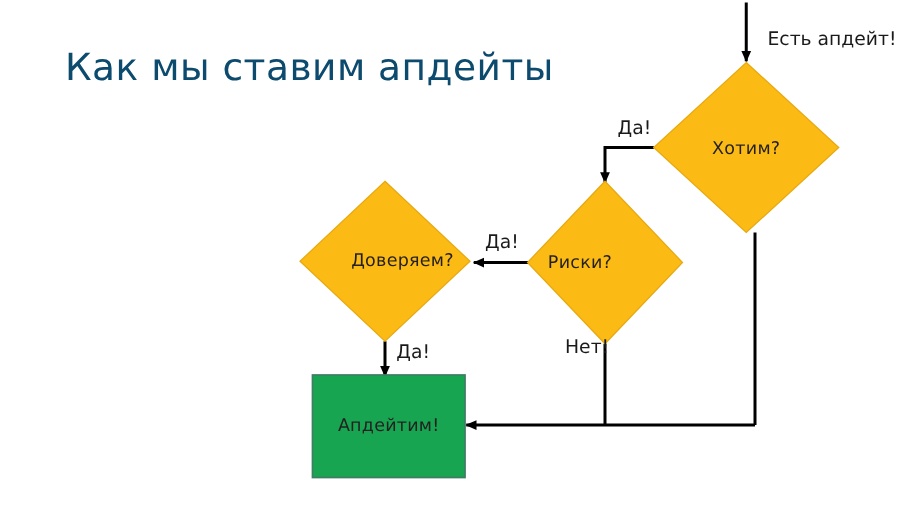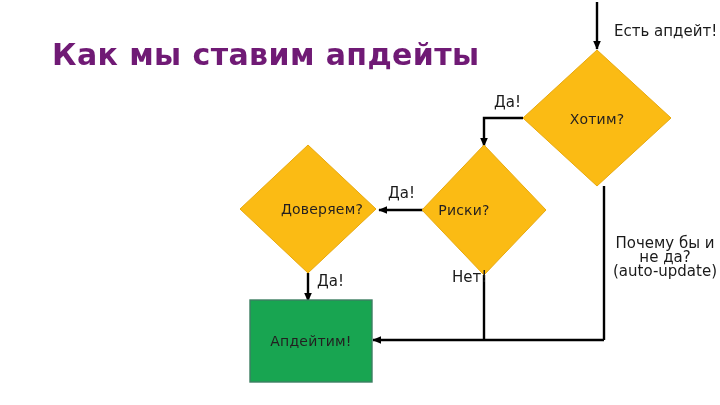--- a/index.html
+++ b/index.html
@@ -17,23 +17,23 @@
     background: #ffffff;
     overflow: hidden;
   }
 
   
   .title {
     position: absolute;
     left: 52px;
     top: 37px;
     font-size: 30px;
-    font-weight: 700;
+    font-weight: 400;
     letter-spacing: 0.4px;
-    color: #701a75;
+    color: #0c4a6e;
     white-space: nowrap;
     font-family: "DejaVu Sans", sans-serif;
   }
 
   
   #canvas {
     position: absolute;
     left: 0;
     top: 0;
     width: 720px;
@@ -129,19 +129,14 @@
   <div class="edge-label" style="left:614px; top:22px;">Есть апдейт!</div>
 
   <div class="edge-label" style="left:494px; top:93px;">Да!</div>
 
   <div class="edge-label" style="left:388px; top:184px;">Да!</div>
 
   <div class="edge-label" style="left:452px; top:268px;">Нет!</div>
 
   <div class="edge-label" style="left:317px; top:272px;">Да!</div>
 
-  <div class="edge-label multiline" style="left:665px; top:236px;">
-    <div>Почему бы и</div>
-    <div>не да?</div>
-    <div>(auto-update)</div>
-  </div>
 
 </div>
 
 </body></html>

